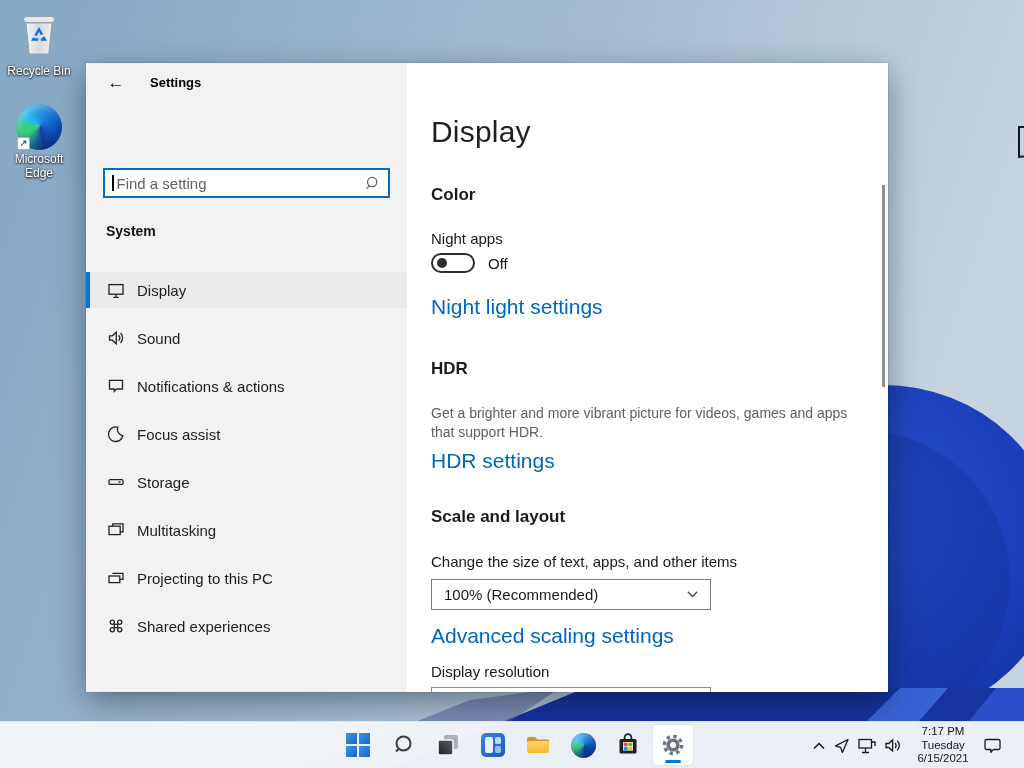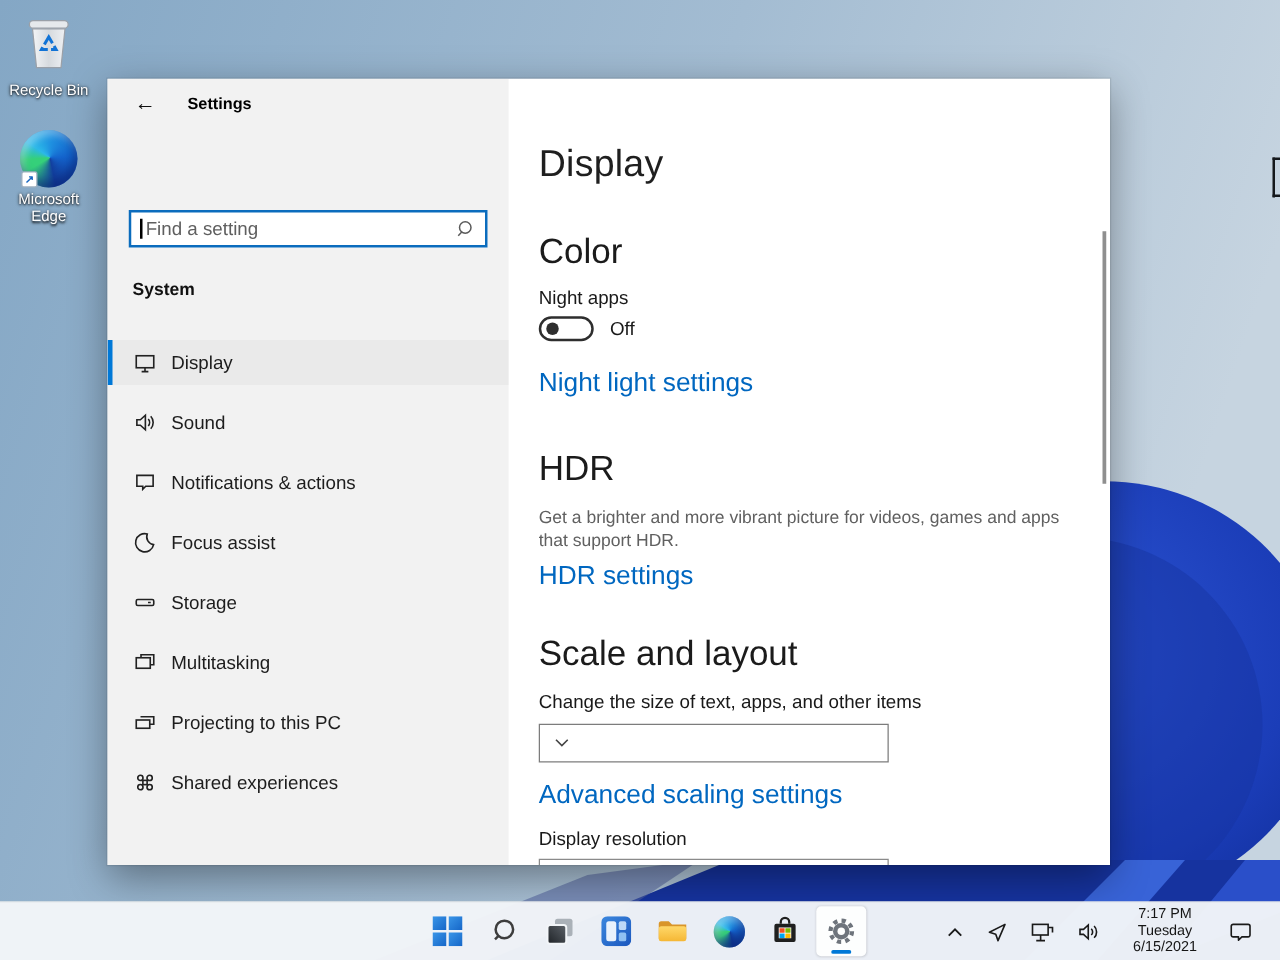--- a/index.html
+++ b/index.html
@@ -59,21 +59,21 @@
   .nav { position:absolute; left:0; top:209px; width:100%; }
   .nav-item { position:relative; height:36px; margin-bottom:12px; display:flex; align-items:center; cursor:default; }
   .nav-item .nicon { margin-left:20px; }
   .nav-item .nlabel { margin-left:11px; }
   .nav-item.selected { background:#eaeaea; }
   .nav-item.selected::before { content:""; position:absolute; left:0; top:0; width:4px; height:100%; background:#0078d7; }
 
   .content { position:absolute; left:321px; top:0; width:481px; height:100%; background:#fff; }
   .content .abs { position:absolute; left:24px; }
   .page-title { top:52px; font-size:30px; font-weight:300; color:#1f1f1f; letter-spacing:.2px; }
-  .sec-h { font-size:28px; font-weight:400; color:#1b1b1b; }
+  .sec-h { font-size:17px; font-weight:700; color:#1b1b1b; }
   .lbl { font-size:15px; color:#191919; }
   .para { font-size:14px; color:#606060; line-height:19px; width:432px; }
   .link { font-size:21px; color:#0067c0; cursor:pointer; }
 
   .toggle-row { top:190px; display:flex; align-items:center; }
   .toggle { position:relative; width:44px; height:20px; border:2px solid #2e2e2e; border-radius:10px; background:#fff; cursor:pointer; }
   .toggle::before { content:""; position:absolute; left:4px; top:3px; width:10px; height:10px; border-radius:50%; background:#2e2e2e; }
   .toggle-state { margin-left:13px; font-size:15px; color:#191919; }
 
   .dropdown {
@@ -94,21 +94,21 @@
   .taskbar {
     position:absolute; left:0; bottom:0; width:1024px; height:47px;
     background:rgba(242,245,248,.97); border-top:1px solid rgba(0,0,0,.05);
   }
   .tb-center { position:absolute; left:338px; top:3px; display:flex; gap:5px; }
   .tbb { width:40px; height:40px; border:none; background:transparent; border-radius:4px;
     display:flex; align-items:center; justify-content:center; position:relative; }
   .tbb.active { background:#fdfefe; box-shadow:0 0 2px rgba(0,0,0,.15); }
   .tbb.active::after { content:""; position:absolute; left:12px; bottom:2px; width:16px; height:3px; border-radius:2px; background:#0078d7; }
 
-  .tray { position:absolute; right:22px; top:0; height:47px; display:flex; align-items:center; gap:18px; }
+  .tray { position:absolute; right:22px; top:0; height:47px; display:flex; align-items:center; gap:7px; }
   .tray-ic { display:flex; align-items:center; justify-content:center; }
   .clock { width:66px; text-align:center; font-size:11.5px; line-height:13.5px; color:#161616; }
 
   
   .ibeam { position:absolute; left:1016px; top:126px; width:8px; height:32px; }
   .ibeam::before { content:""; position:absolute; left:2px; top:0; width:2.4px; height:100%; background:#14181c; }
   .ibeam::after { content:""; position:absolute; left:2px; top:0; width:7px; height:2.4px; background:#14181c;
     box-shadow:0 29.6px 0 #14181c; }
 </style>
 </head>
@@ -299,20 +299,21 @@
       <a class="abs link" style="top:232px">Night light settings</a>
 
       <h2 class="abs sec-h" style="top:296px">HDR</h2>
       <p class="abs para" style="top:341px">Get a brighter and more vibrant picture for videos, games and apps that support HDR.</p>
       <a class="abs link" style="top:386px">HDR settings</a>
 
       <h2 class="abs sec-h" style="top:444px">Scale and layout</h2>
       <span class="abs lbl" style="top:490px">Change the size of text, apps, and other items</span>
 
       <div class="abs dropdown">
+        <span class="ddtext">100% (Recommended)</span>
         <svg width="11" height="7" viewBox="0 0 11 7" fill="none" stroke="#444" stroke-width="1.3">
           <path d="M0.8 0.8 L5.5 5.5 L10.2 0.8"></path>
         </svg>
       </div>
 
       <a class="abs link" style="top:561px">Advanced scaling settings</a>
       <span class="abs lbl" style="top:600px">Display resolution</span>
       <div class="abs dropdown-partial"></div>
     </div>
 

